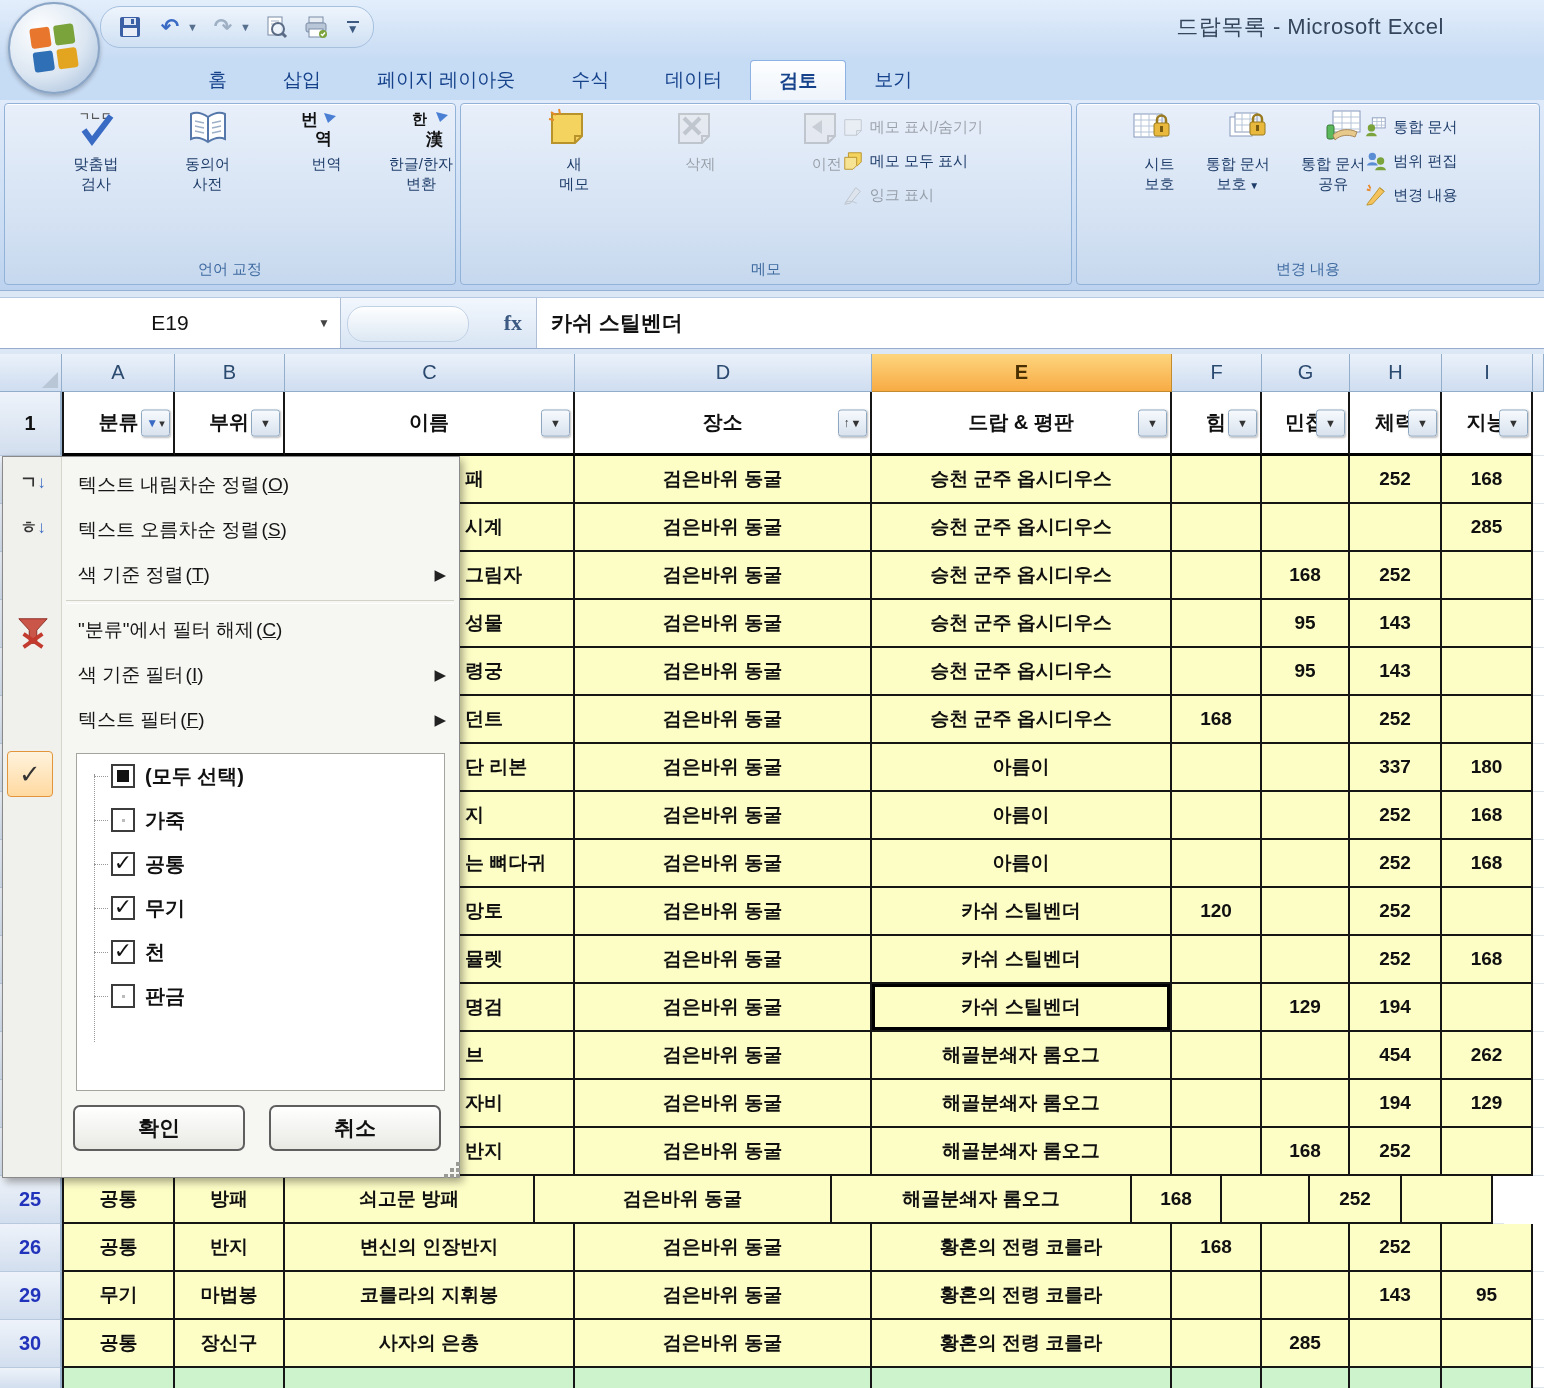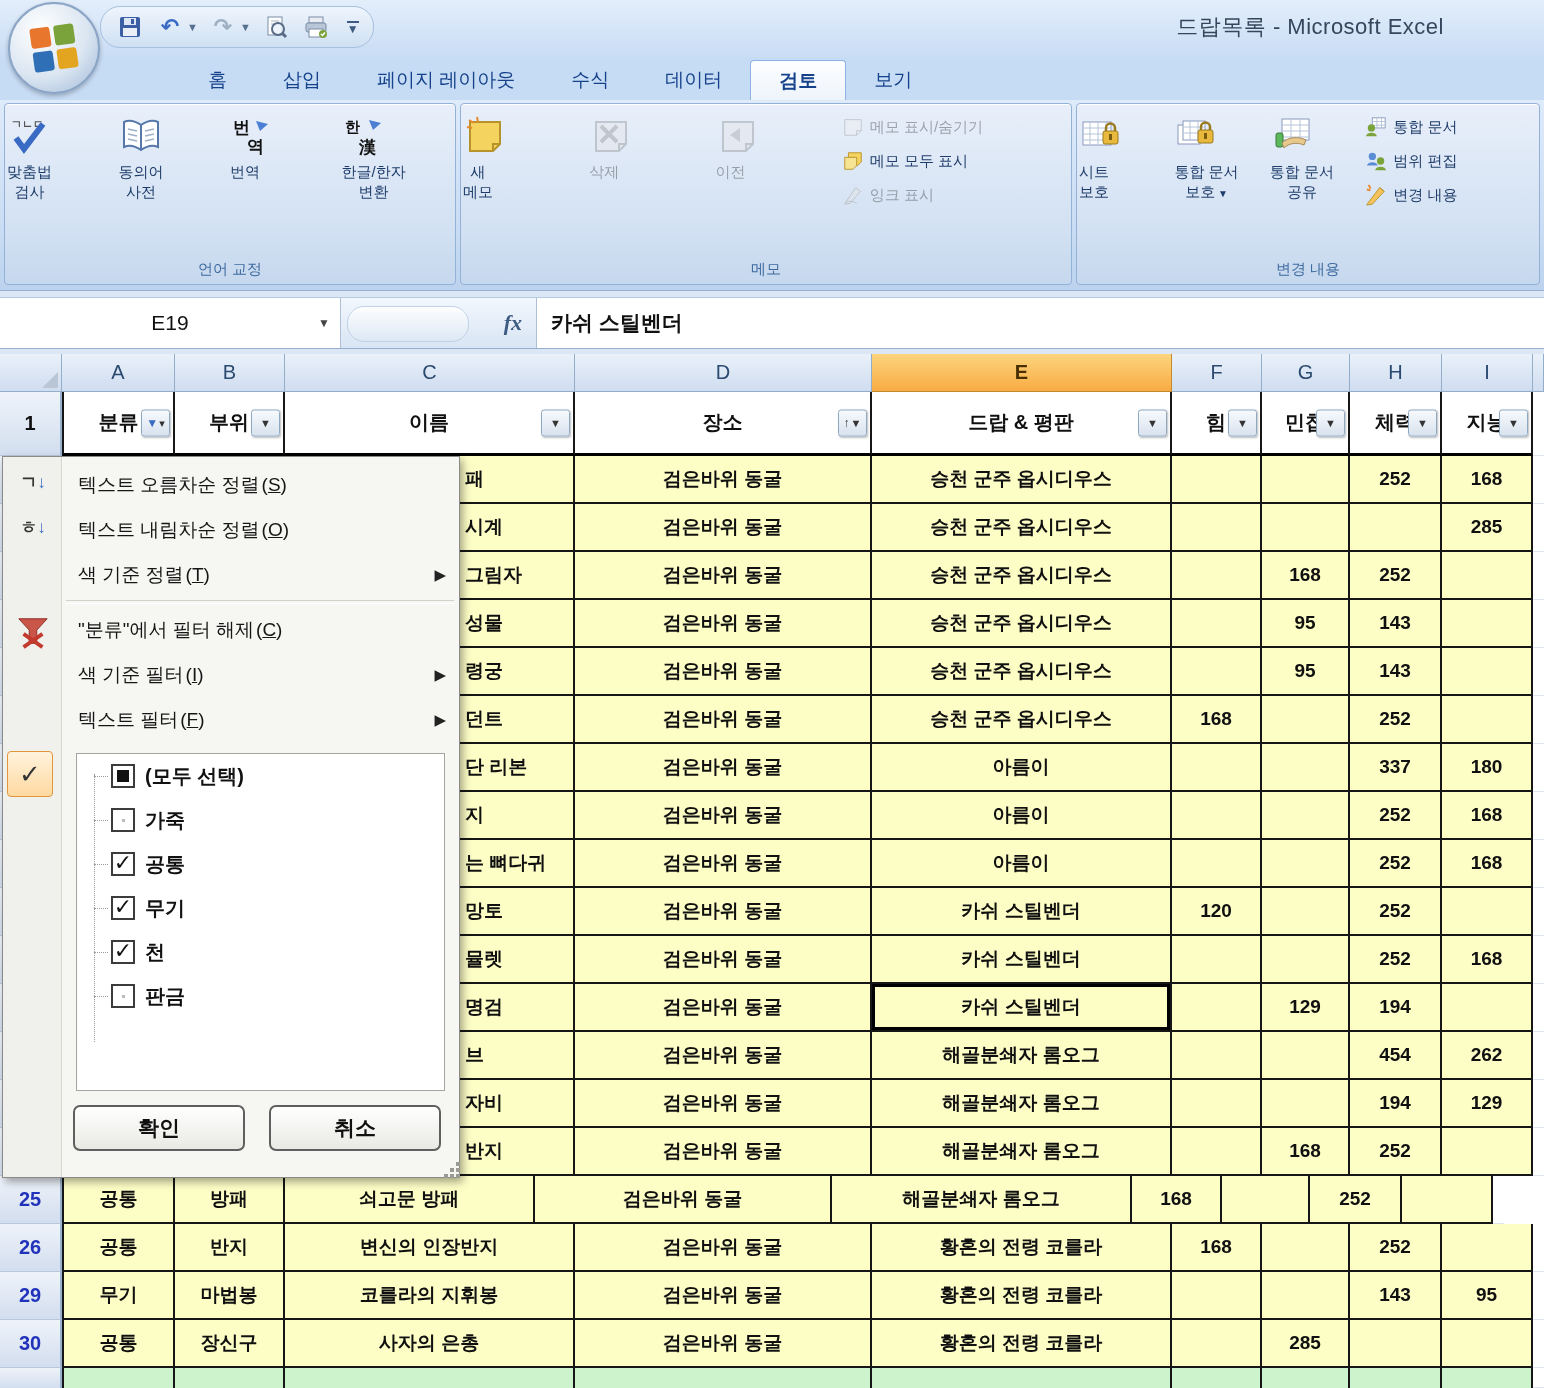--- a/index.html
+++ b/index.html
@@ -31,43 +31,43 @@
   .tab.active{background:linear-gradient(#fdfeff,#eef4fb);border:1px solid #8db2e3;border-bottom:none;
     border-radius:4px 4px 0 0;font-weight:bold;}
   
   #ribbon{position:absolute;top:100px;left:0;width:1544px;height:190px;
     background:linear-gradient(#dfeafa,#c9dcf3 70%,#bcd2ee);border-bottom:1px solid #95b1d4;}
   .group{position:absolute;top:3px;height:180px;border:1px solid #93b2d8;border-radius:4px;
     background:linear-gradient(#e8effa,#d4e2f3 65%,#c6d8ee);box-shadow:inset 0 1px 0 #fff;}
   .gbody{position:absolute;top:2px;left:2px;right:2px;bottom:30px;display:flex;align-items:stretch;}
   .glabel{position:absolute;left:0;right:0;bottom:2px;height:26px;font-size:15px;color:#3e6aa0;
     display:flex;align-items:center;justify-content:center;}
-  .bigbtn{display:flex;flex-direction:column;align-items:flex-start;justify-content:flex-start;
-    padding-top:8px;border-radius:4px;}
+  .bigbtn{display:flex;flex-direction:column;align-items:flex-end;justify-content:flex-start;
+    border-radius:4px;}
   .bigbtn .bicon{width:44px;height:44px;display:flex;align-items:center;justify-content:center;}
   .bigbtn .bicon svg{width:40px;height:40px;}
   .blabel{font-size:15px;color:#1e3c69;text-align:center;line-height:1.3;margin-top:4px;}
   .disabled{opacity:.42;filter:grayscale(.9);}
   .smallcol{display:flex;flex-direction:column;justify-content:flex-start;padding-top:10px;gap:12px;}
   .smallbtn{display:flex;align-items:center;gap:6px;font-size:15px;color:#1e3c69;white-space:nowrap;}
   .smallbtn svg{width:22px;height:22px;flex:none;}
   .ddarrow{font-size:10px;color:#1e3c69;}
   
   #fstrip{position:absolute;top:291px;left:0;width:1544px;height:63px;background:#dce7f5;}
   #fbar{position:absolute;top:297px;left:0;width:1544px;height:50px;display:flex;
     border-top:1px solid #b6c9e2;border-bottom:1px solid #96add0;background:#fff;}
   #namebox{width:340px;background:#fff;border-right:1px solid #aebfd6;position:relative;
     display:flex;align-items:center;justify-content:center;font-size:21px;color:#111;}
   #namebox .nbarrow{position:absolute;right:10px;font-size:12px;color:#444;}
   #fxzone{width:195px;background:linear-gradient(#f2f7fd,#d9e5f4);border-right:1px solid #aebfd6;
     position:relative;display:flex;align-items:center;}
   #fxzone .pill{position:absolute;left:6px;top:8px;width:120px;height:34px;border-radius:17px;
     background:linear-gradient(#fdfefe,#dde8f4);border:1px solid #c2d2e6;}
   #fx{position:absolute;right:14px;font-family:"Liberation Serif","DejaVu Serif",serif;
-    font-style:italic;font-weight:bold;font-size:22px;color:#3c5a82;}
+    font-weight:bold;font-size:22px;color:#3c5a82;}
   #fvalue{flex:1;display:flex;align-items:center;padding-left:14px;font-size:21px;font-weight:bold;color:#111;background:#fff;}
   
   #sheet{position:absolute;top:354px;left:0;width:1544px;bottom:0;background:#fff;}
   #colheads{display:flex;height:38px;}
   .ch{box-sizing:border-box;height:38px;display:flex;align-items:center;justify-content:center;
     font-size:20px;color:#2b4a6f;background:linear-gradient(#eaf1fa,#cfddf0);
     border-right:1px solid #93aecb;border-bottom:1px solid #93aecb;}
   .ch.sel{background:linear-gradient(#fdd57d,#f8ab45);border-right:1px solid #c28b2e;
     border-bottom:1px solid #c28b2e;color:#4a3push00;color:#4a3000;font-weight:bold;}
   #corner{position:relative;}
@@ -1074,26 +1074,26 @@
         <div class="cell" style="width:91px;"></div>
         <div class="sliver" style="width:11px;"></div>
       </div>
     </div>
 </div>
 
 <div id="fm">
   <div id="fmgutter"></div>
   <div id="fmitems">
       <div class="fmitem">
+        <span>텍스트 내림차순 정렬</span>
+        <span class="ac"><u>O</u></span>
+      </div>
+      <div class="fmitem">
         <span>텍스트 오름차순 정렬</span>
         <span class="ac"><u>S</u></span>
-      </div>
-      <div class="fmitem">
-        <span>텍스트 내림차순 정렬</span>
-        <span class="ac"><u>O</u></span>
       </div>
       <div class="fmitem">
         <span>색 기준 정렬</span>
         <span class="ac"><u>T</u></span>
         <span class="sub">▶</span>
       </div>
       <div class="fmsep"></div>
       <div class="fmitem">
         <span>"분류"에서 필터 해제</span>
         <span class="ac"><u>C</u></span>

